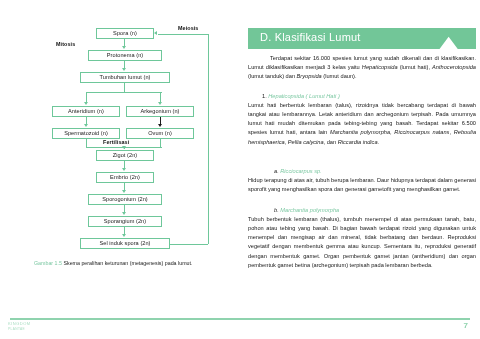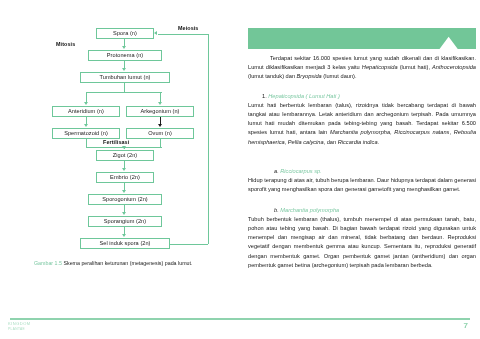--- a/index.html
+++ b/index.html
@@ -166,20 +166,21 @@
 
   <div id="caption">
     <span class="cap-tag">Gambar 1.5</span>
     <span>Skema peralihan keturunan (metagenesis) pada lumut.</span>
   </div>
 </div>
 
 <div id="right-column">
 
   <div id="section-banner"></div>
+  <div id="section-banner-title">D. Klasifikasi Lumut</div>
 
   <div class="para indent" style="top:54px;">Terdapat sekitar 16.000 spesies lumut yang sudah dikenali dan di klasifikasikan. Lumut diklasifikasikan menjadi 3 kelas yaitu <span class="it">Hepaticopsida</span> (lumut hati), <span class="it">Anthocerotopsida</span> (lumut tanduk) dan <span class="it">Bryopsida</span> (lumut daun).</div>
 
   <div class="list-1" style="top:92px;">
     <span class="num">1.</span>
     <span>Hepaticopsida  ( Lumut Hati )</span>
   </div>
 
   <div class="para" style="top:101px;">Lumut hati berbentuk lembaran (talus), rizoidnya tidak bercabang terdapat di bawah tangkai atau lembarannya. Letak anteridium dan archegonium terpisah. Pada umumnya lumut hati mudah ditemukan pada tebing-tebing yang basah. Terdapat sekitar 6.500 spesies lumut hati, antara lain <span class="it">Marchantia polymorpha</span>, <span class="it">Riccinocarpus natans</span>, <span class="it">Reboulia hemisphaerica</span>, <span class="it">Pellia calycina</span>, dan <span class="it">Riccardia indica</span>.</div>
 

